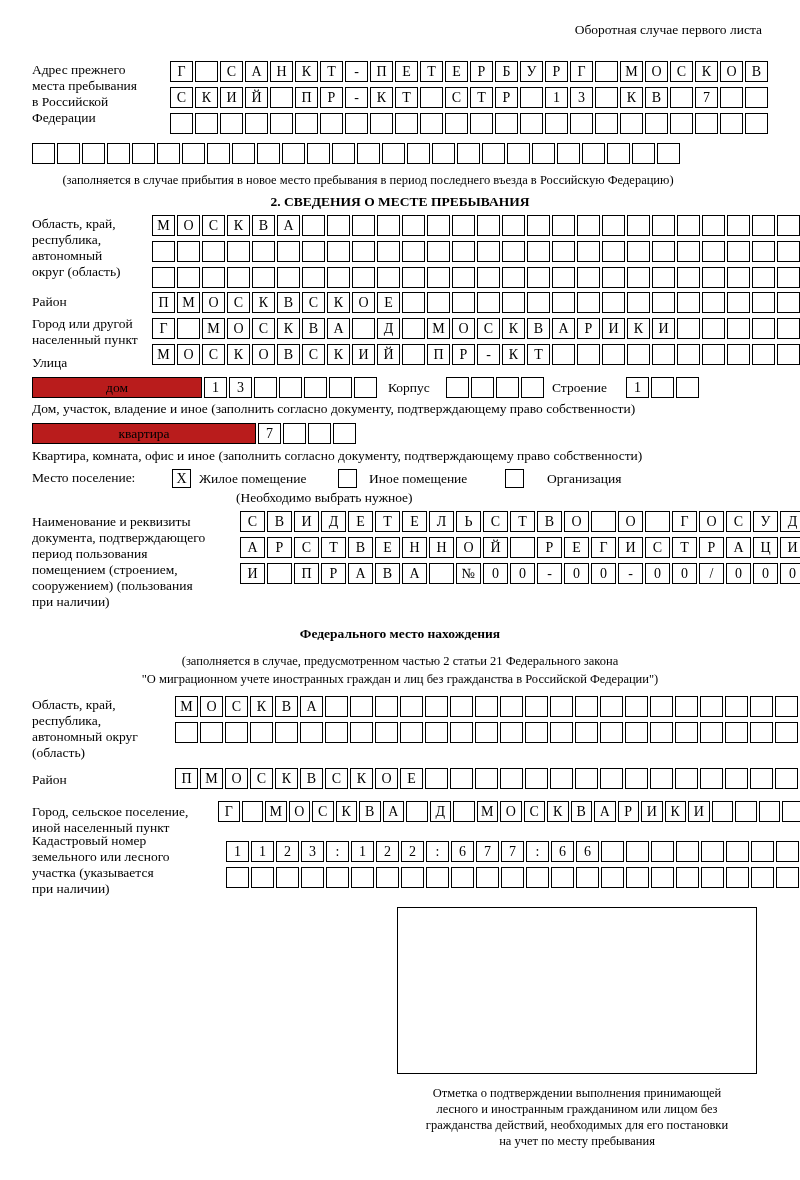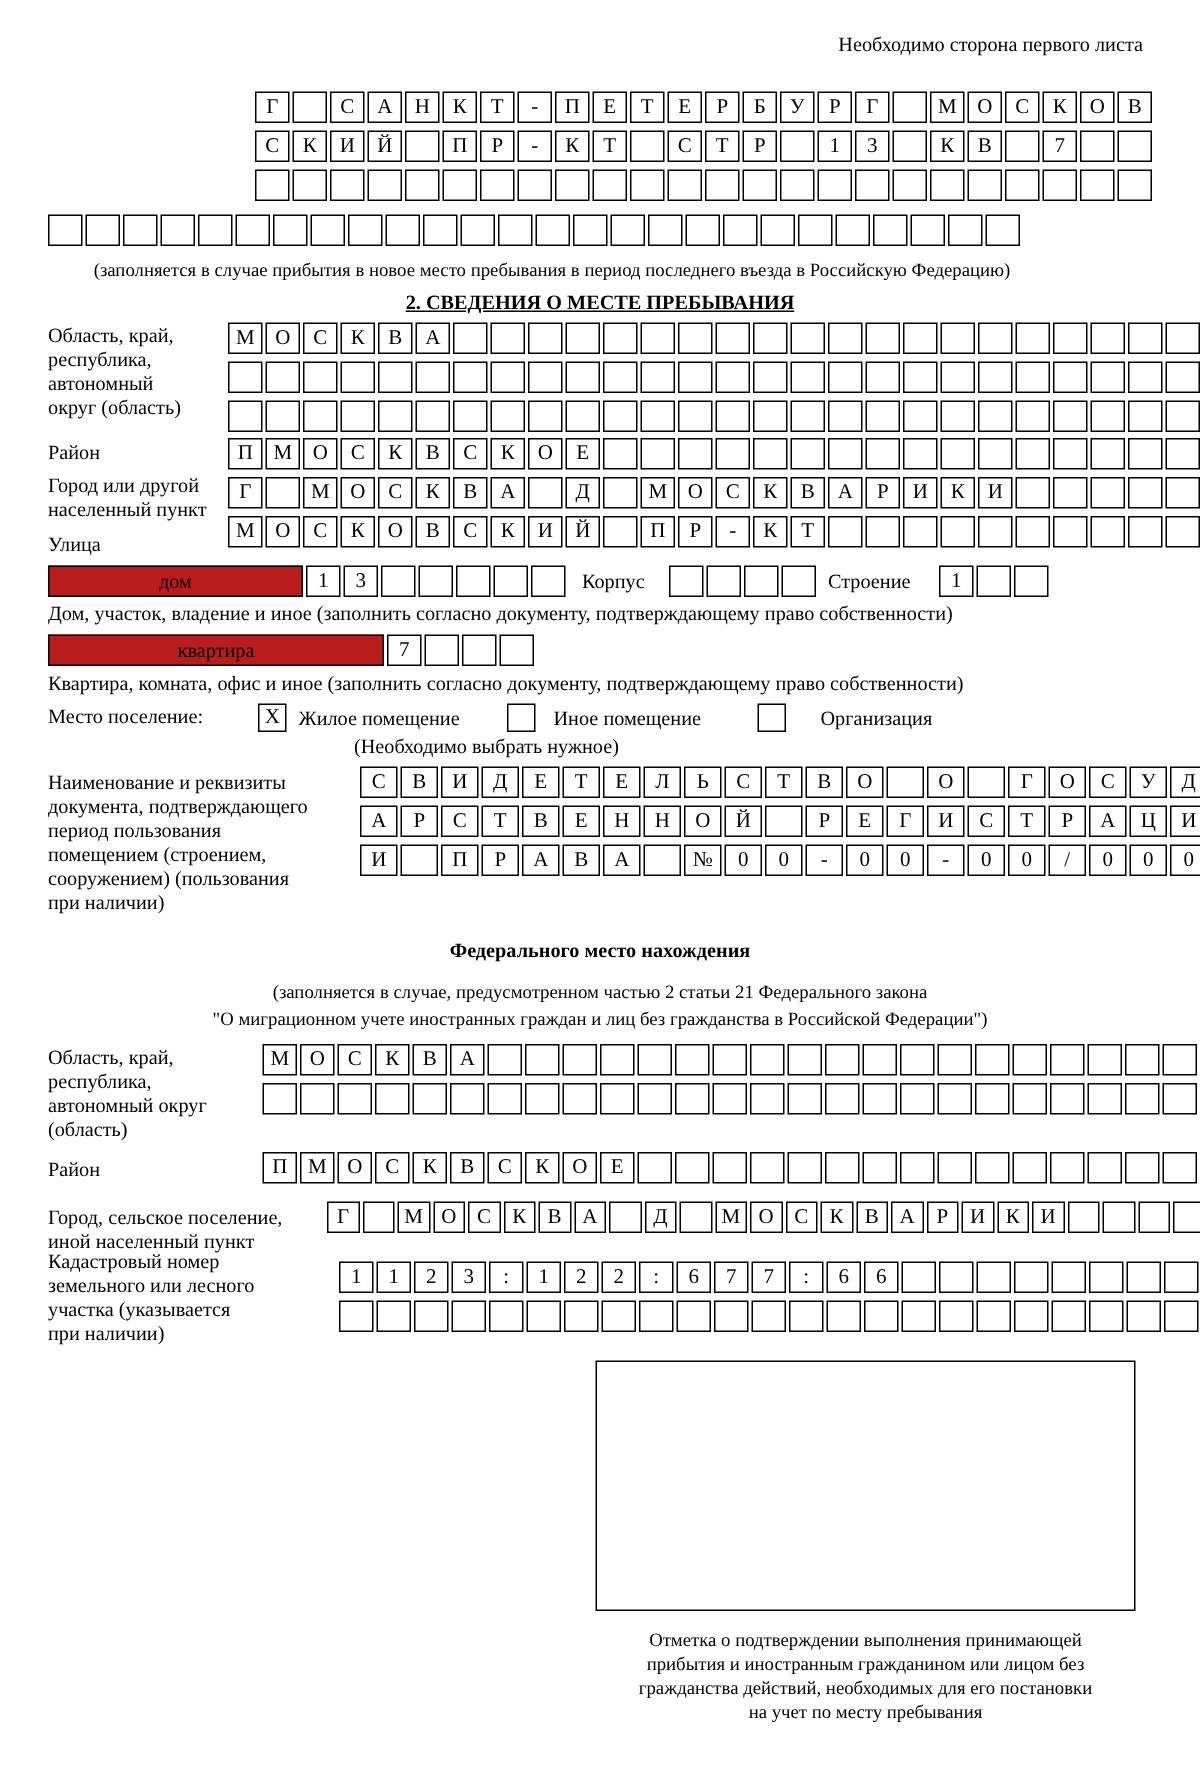--- a/index.html
+++ b/index.html
@@ -81,42 +81,47 @@
     box-sizing: border-box;
     display: inline-block;
     text-align: center;
     font-size: 14px;
     line-height: 17px;
     vertical-align: middle;
   }
   .sect-title {
     font-weight: bold;
     font-size: 13.5px;
-    text-decoration: underline;
   }
   .stamp-box {
     position: absolute;
     border: 1px solid #000;
     box-sizing: border-box;
     background: #fff;
   }
   .note {
     position: absolute;
     font-size: 12.5px;
     line-height: 16px;
     text-align: center;
   }
 </style>
 </head>
 <body>
 
 <div class="page">
 
-  <div class="hdr-right">Необходимо сторона первого листа</div>
-
+  <div class="hdr-right">Оборотная случае первого листа</div>
+
+  <div class="txt" style="left:32px; top:62px;">
+    <div>Адрес прежнего</div>
+    <div>места пребывания</div>
+    <div>в Российской</div>
+    <div>Федерации</div>
+  </div>
 
   <div class="row cells" id="prev-r0" style="left:170px; top:61px;">
       <div class="cell">Г</div>
       <div class="cell"></div>
       <div class="cell">С</div>
       <div class="cell">А</div>
       <div class="cell">Н</div>
       <div class="cell">К</div>
       <div class="cell">Т</div>
       <div class="cell">-</div>
@@ -706,18 +711,18 @@
       <div class="cell"></div>
       <div class="cell"></div>
       <div class="cell"></div>
       <div class="cell"></div>
       <div class="cell"></div>
     </div>
 
   <div class="stamp-box" style="left:397px; top:907px; width:360px; height:167px;"></div>
   <div class="note" style="left:377px; top:1085px; width:400px;">
     <div>Отметка о подтверждении выполнения принимающей</div>
-    <div>прибытия и иностранным гражданином или лицом без</div>
+    <div>лесного и иностранным гражданином или лицом без</div>
     <div>гражданства действий, необходимых для его постановки</div>
     <div>на учет по месту пребывания</div>
   </div>
 
 </div>
 
 </body></html>

